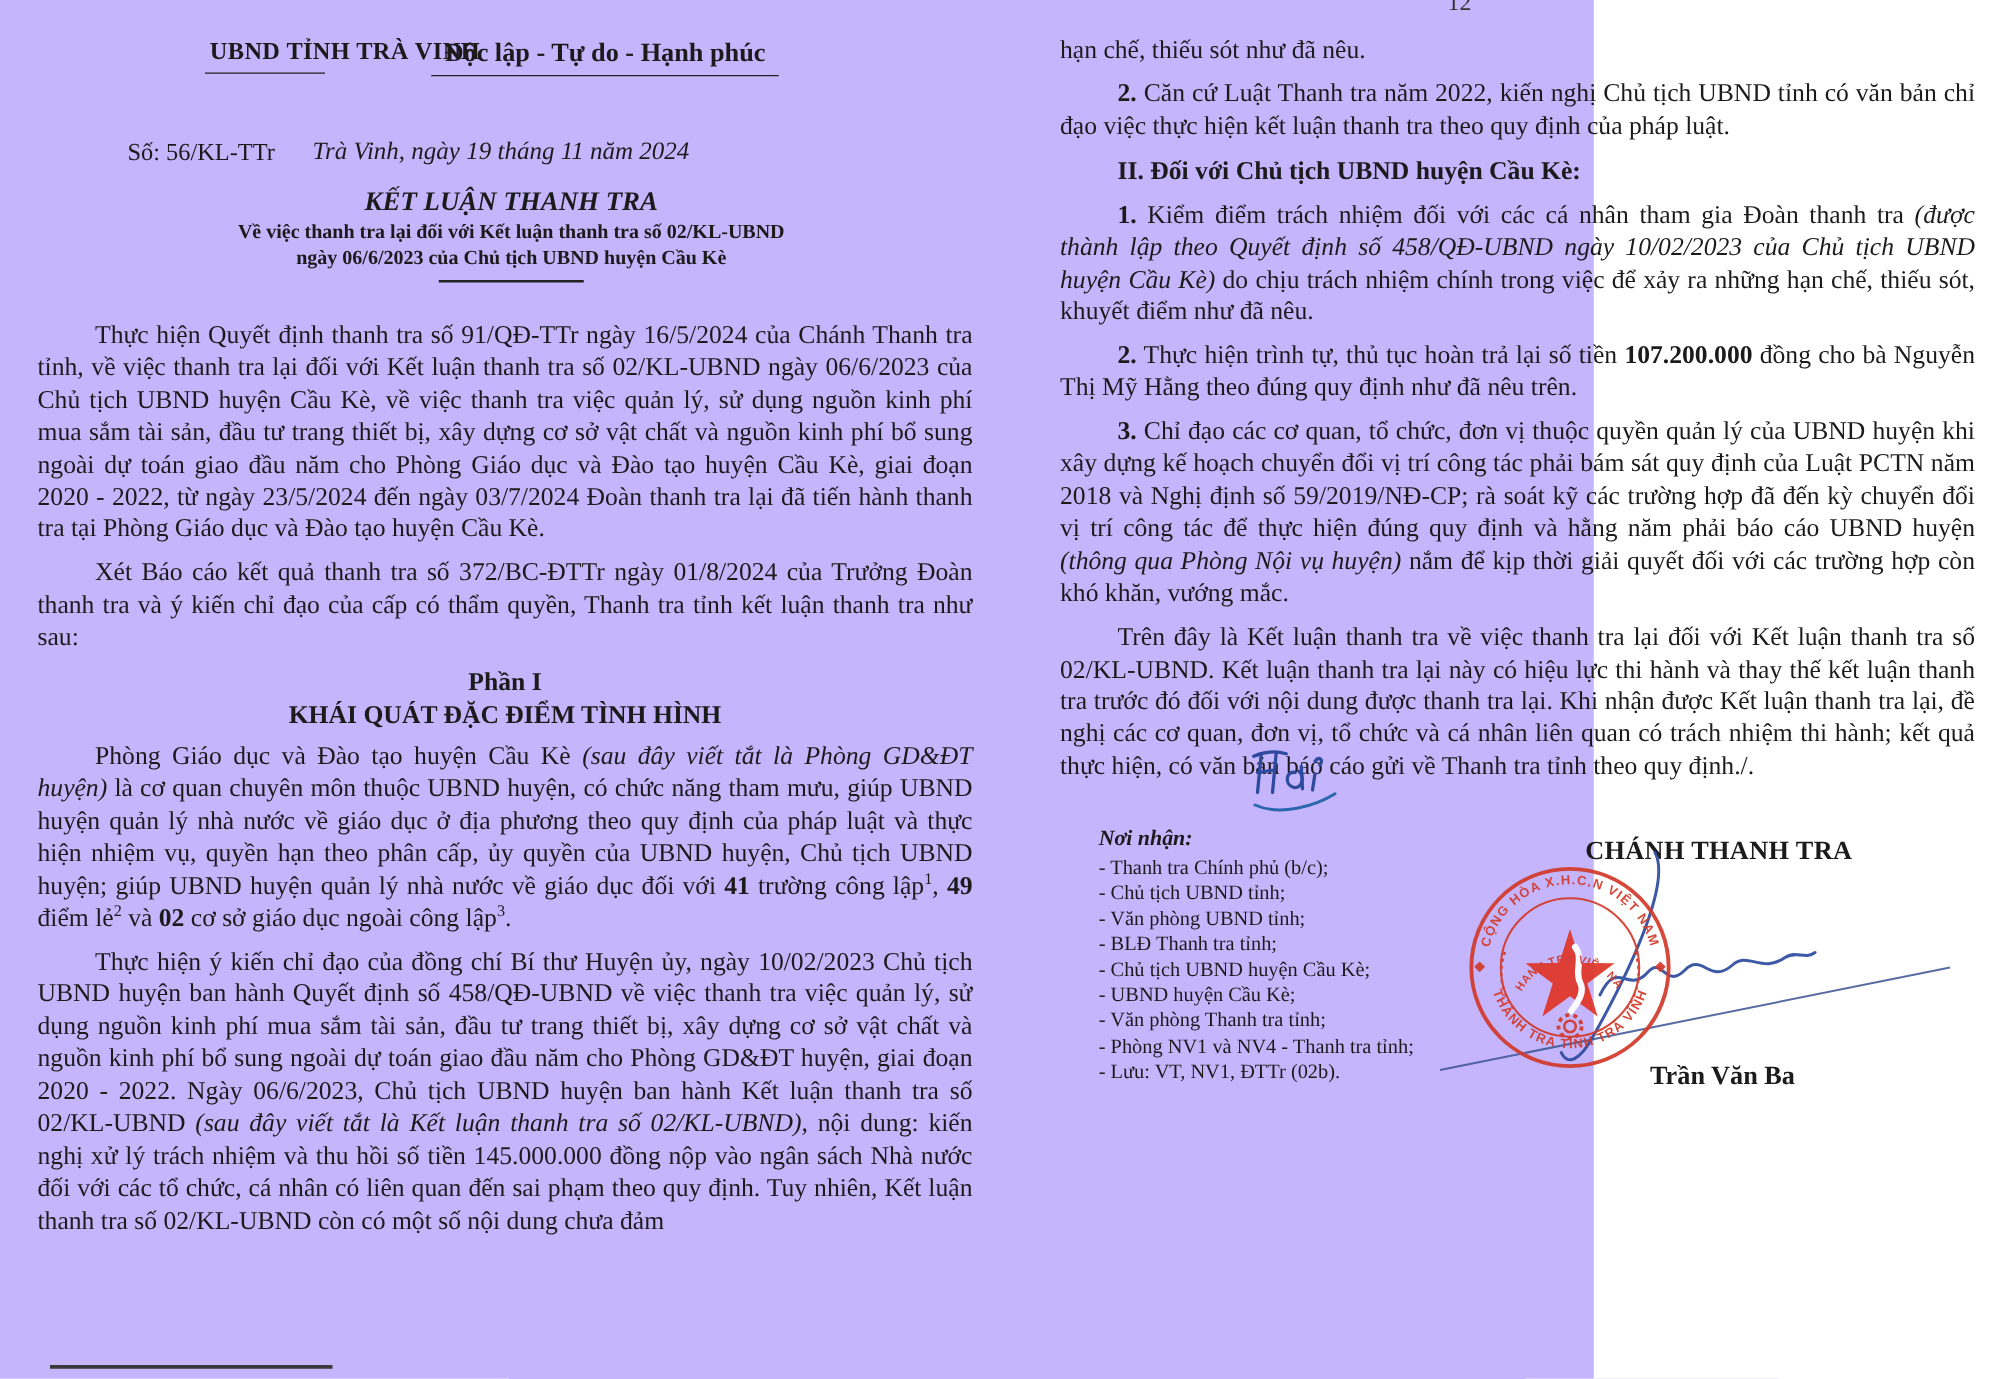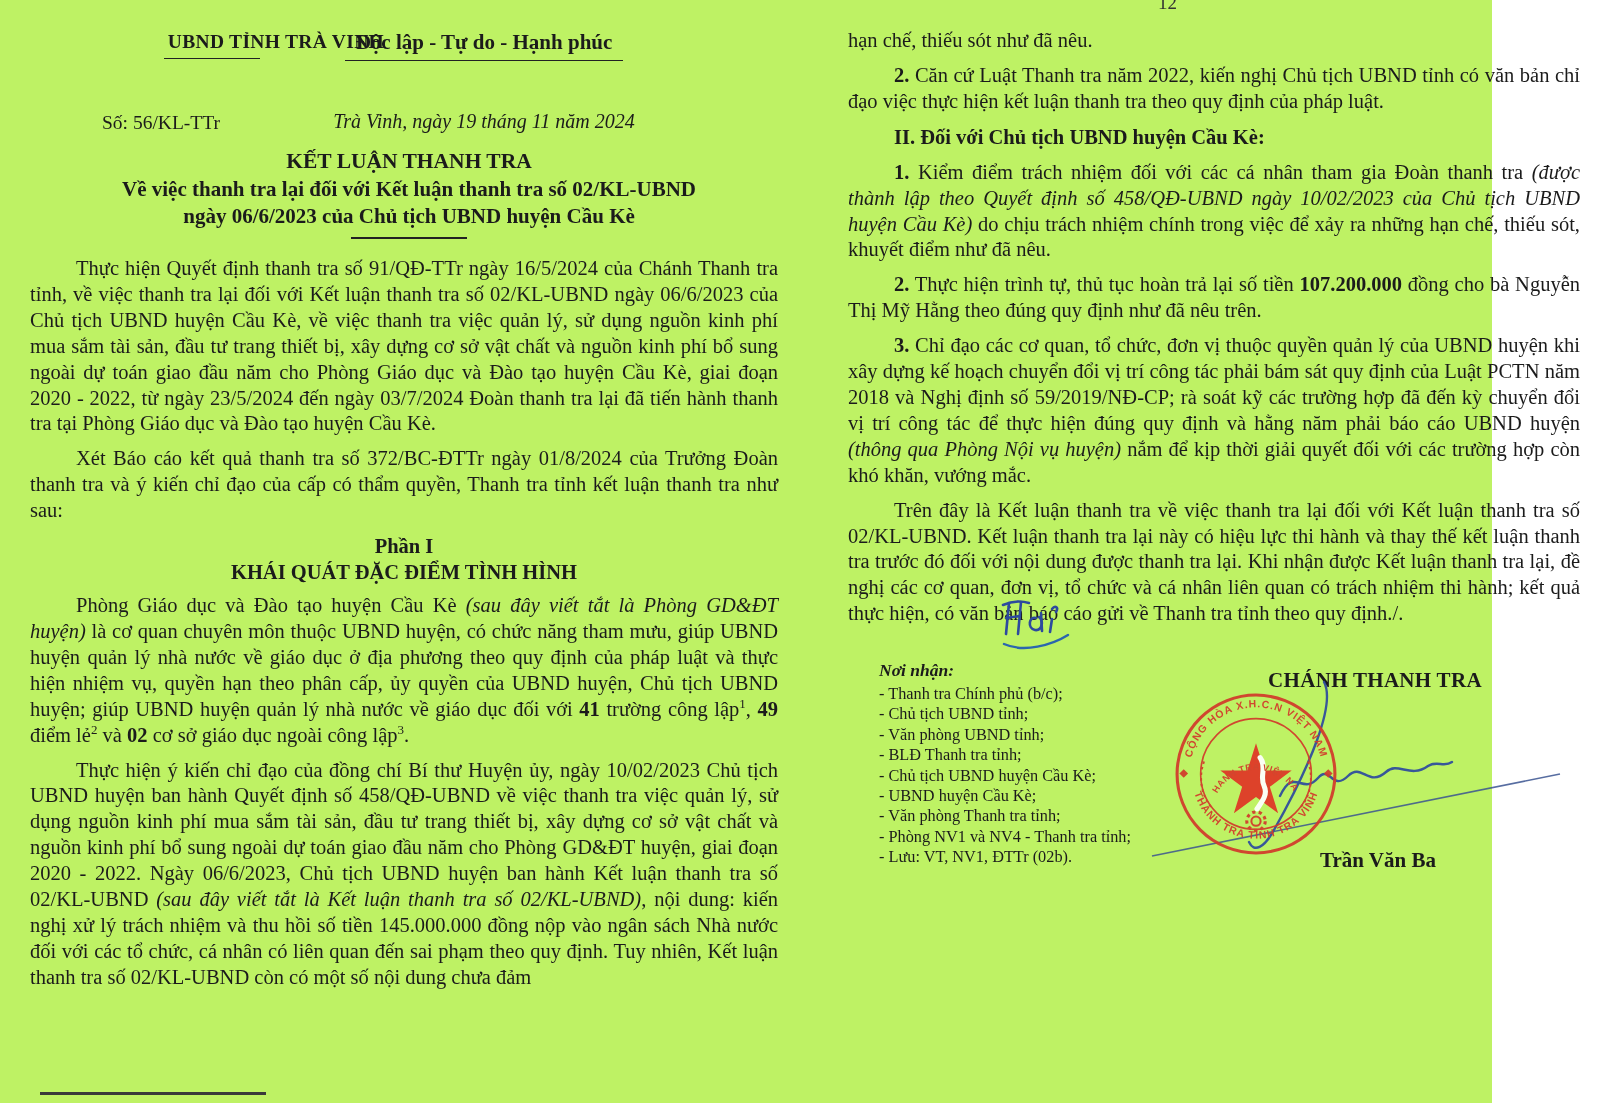--- a/index.html
+++ b/index.html
@@ -4,40 +4,40 @@
 <style>
   html,body{margin:0;padding:0;}
   body{
     width:1600px;height:1103px;
     background:#ffffff;
     font-family:"Liberation Serif","DejaVu Serif",serif;
     color:#1b1b1b;
     overflow:hidden;
     position:relative;
   }
-  .scan{position:absolute;inset:0;width:1492px;height:1103px;background:#bef264;}
+  .scan{position:absolute;inset:0;width:1275px;height:1103px;background:#c4b5fd;}
   .page{position:absolute;top:20px;}
   .page-left{left:40px;width:740px;}
   .page-right{left:848px;width:732px;}
 
   
   .hdr-left{position:absolute;left:0;top:10px;width:344px;text-align:right;line-height:1.25;}
   .hdr-left .l1{font-size:19.5px;font-weight:600;letter-spacing:.3px;}
   .hdr-left .l2{font-size:20.5px;font-weight:bold;margin-top:2px;}
   .hdr-left .rule{width:96px;border-top:1.6px solid #222;margin:4px auto 0;}
   .hdr-right{position:absolute;left:210px;top:8px;width:468px;text-align:center;line-height:1.3;}
   .hdr-right .l1{font-size:20px;font-weight:bold;}
   .hdr-right .l2{font-size:21px;font-weight:bold;margin-top:1px;}
   .hdr-right .rule{width:278px;border-top:1.6px solid #222;margin:4px auto 0;}
   .docnum{position:absolute;left:62px;top:92px;font-size:19.5px;}
-  .dateline{position:absolute;left:210px;top:90px;width:468px;text-align:center;font-style:italic;font-size:20px;}
+  .dateline{position:absolute;left:210px;top:90px;width:468px;text-align:left;font-style:italic;font-size:20px;}
 
   .titleblock{position:absolute;left:0;top:128px;width:738px;text-align:center;line-height:1.3;}
-  .titleblock .t1{font-size:21.5px;font-weight:bold;}
-  .titleblock .t2,.titleblock .t3{font-size:21px;font-weight:bold;}
+  .titleblock .t1{font-size:21.5px;font-weight:bold;font-style:italic;}
+  .titleblock .t2,.titleblock .t3{font-size:16px;font-weight:bold;}
   .titleblock .rule{width:116px;border-top:2px solid #222;margin:6px auto 0;}
 
   .body-left{position:absolute;left:-10px;top:236px;width:748px;}
   .body-right{position:absolute;left:0;top:8px;width:732px;}
   p.doc{
     font-size:20.5px;line-height:25.9px;margin:0 0 9px 0;
     text-align:justify;text-indent:46px;
   }
   p.doc.noindent{text-indent:0;}
   .part-heading{text-align:center;font-weight:bold;font-size:20.5px;line-height:26px;margin:4px 0 8px;}

